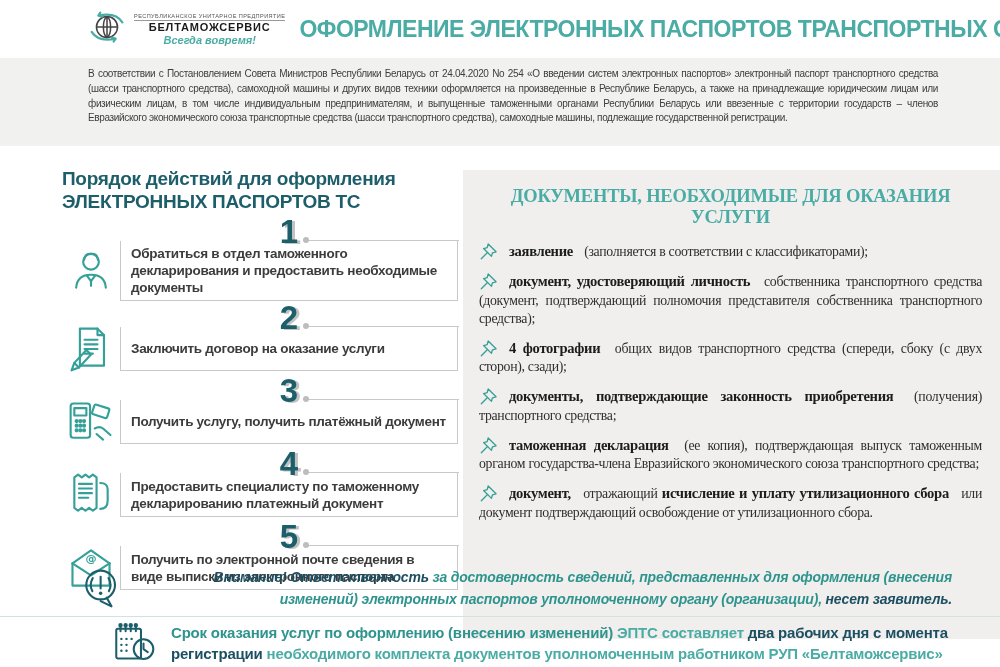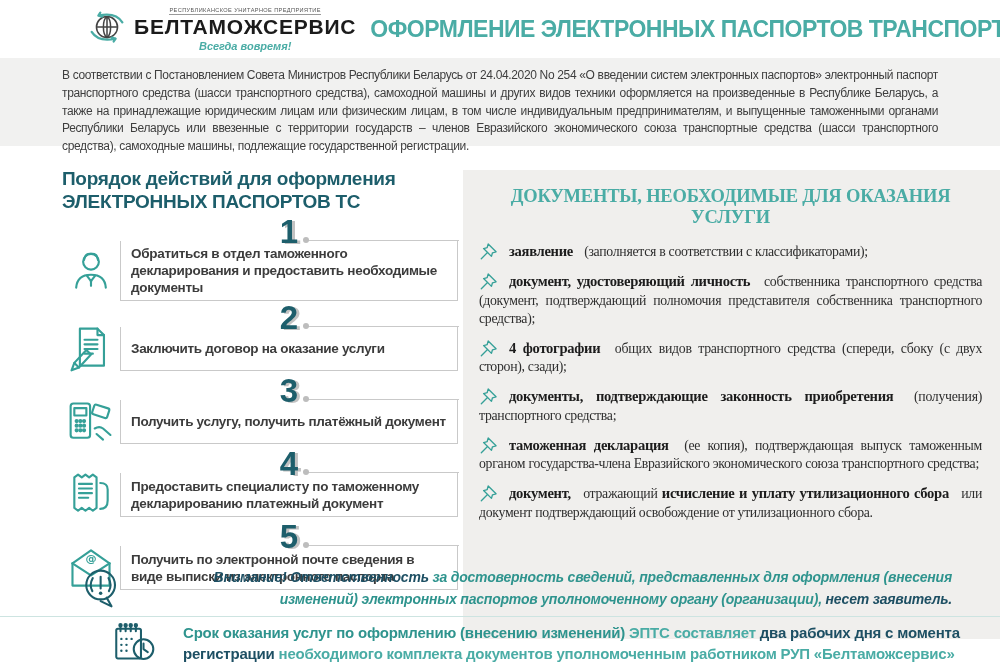--- a/index.html
+++ b/index.html
@@ -9,27 +9,27 @@
   html,body{margin:0;padding:0;background:#fff;}
   .page{position:relative;width:1000px;height:667px;overflow:hidden;background:#fff;
         font-family:"Liberation Sans","DejaVu Sans",sans-serif;color:var(--text);}
 
   
   .hdr{position:absolute;top:0;left:0;right:0;height:58px;display:flex;align-items:center;padding-left:84px;box-sizing:border-box;}
   .logo{display:flex;align-items:center;flex:none;}
   .logo svg{width:46px;height:46px;margin-right:4px;}
   .logo-text{display:flex;flex-direction:column;align-items:center;}
   .logo-small{font-size:5.6px;letter-spacing:.4px;color:#555;border-bottom:1px solid #999;padding-bottom:1px;white-space:nowrap;}
-  .logo-name{font-size:21px;font-weight:bold;color:#1b1b1b;letter-spacing:.8px;white-space:nowrap;}
+  .logo-name{font-size:11px;font-weight:bold;color:#1b1b1b;letter-spacing:.8px;white-space:nowrap;}
   .logo-tagline{font-size:11px;font-style:italic;font-weight:bold;color:var(--brand);margin-top:1px;}
   .title{font-size:23px;font-weight:bold;color:var(--brand);letter-spacing:-.5px;white-space:nowrap;margin-left:14px;}
 
   
   .intro{position:absolute;top:58px;left:0;right:0;height:88px;background:var(--band);
-         padding:9px 62px 0 62px;box-sizing:border-box;font-size:12px;line-height:1.48;
+         padding:9px 62px 0 88px;box-sizing:border-box;font-size:10px;line-height:1.48;
          letter-spacing:-.35px;text-align:justify;color:#3e3e3e;}
 
   
   .steps{position:absolute;left:62px;top:167px;width:396px;}
   .steps h2{margin:0;font-size:19px;line-height:1.22;color:var(--dark);font-weight:bold;letter-spacing:-.3px;}
   .step{display:flex;align-items:center;margin-top:23px;}
   .step:first-of-type{margin-top:28px;}
   .step-icon{width:58px;flex:none;display:flex;justify-content:center;}
   .step-icon svg{width:50px;height:50px;}
   .step-box{flex:1;position:relative;border:1.5px solid var(--border);border-top:none;
@@ -53,21 +53,21 @@
   
   .warning{position:absolute;top:565px;left:78px;right:48px;display:flex;align-items:flex-start;gap:16px;}
   .warning svg{width:47px;height:47px;flex:none;}
   .warning p{margin:2px 0 0 0;font-size:14px;font-weight:bold;font-style:italic;line-height:1.55;letter-spacing:-.2px;text-align:right;}
 
   .divider{position:absolute;top:616px;left:0;right:0;border-top:1px solid #cde4e1;}
 
   
   .deadline{position:absolute;top:622px;left:112px;right:12px;display:flex;align-items:flex-start;gap:13px;}
   .deadline svg{width:46px;height:46px;flex:none;margin-top:-1px;}
-  .deadline p{margin:1px 0 0 12px;font-size:15px;font-weight:bold;line-height:1.38;letter-spacing:-.2px;}
+  .deadline p{margin:1px 0 0 0;font-size:15px;font-weight:bold;line-height:1.38;letter-spacing:-.2px;}
 
   .seg-dark{color:var(--darknavy);}
   .seg-teal{color:var(--tealMid);}
   .seg-brand{color:var(--brand);}
 
   
   .ic{stroke:var(--icon);fill:none;stroke-width:2.3;stroke-linecap:round;stroke-linejoin:round;}
   .icp{stroke:var(--icon);fill:none;stroke-width:2;stroke-linecap:round;stroke-linejoin:round;}
   .icw{stroke:var(--dark);fill:none;stroke-width:2.4;stroke-linecap:round;stroke-linejoin:round;}
   .icd{stroke:var(--dark);fill:none;stroke-width:2.4;stroke-linecap:round;stroke-linejoin:round;}

